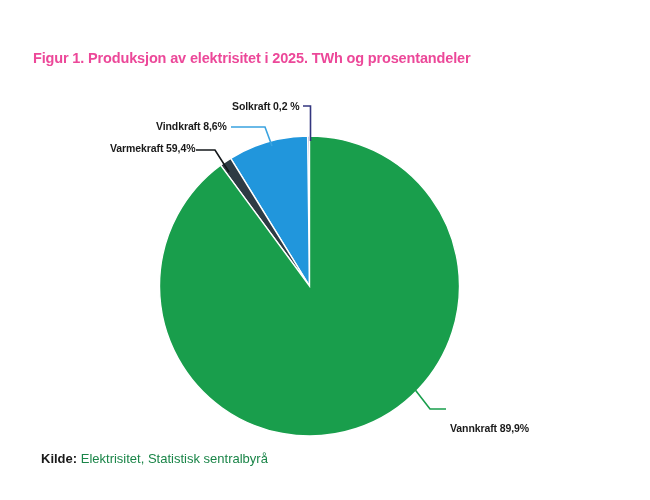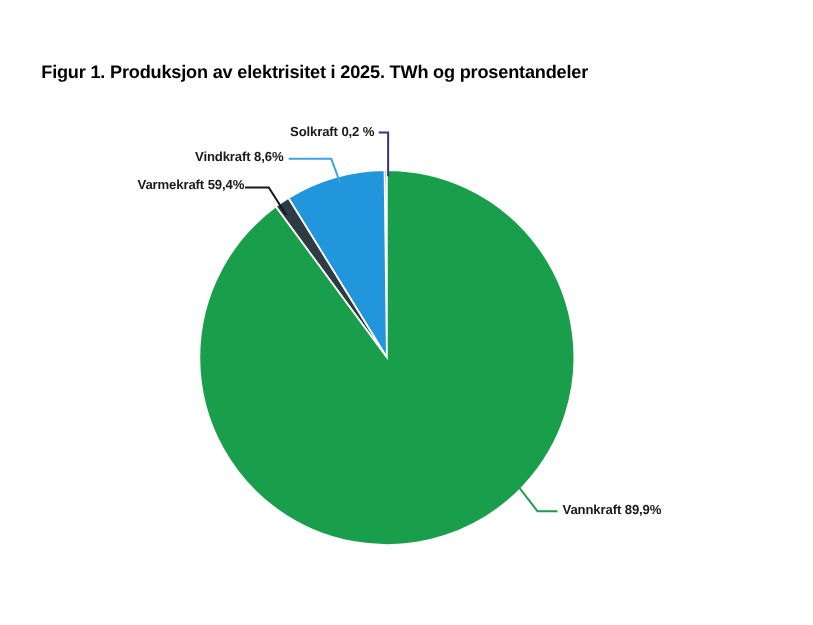--- a/index.html
+++ b/index.html
@@ -22,21 +22,21 @@
     width: 650px;
     height: 500px;
   }
   .chart-title {
     position: absolute;
     left: 33px;
     top: 50px;
     font-size: 14.5px;
     font-weight: bold;
     letter-spacing: -0.15px;
-    color: #000000;
+    color: #ec4899;
     white-space: nowrap;
   }
   .pie-area {
     position: absolute;
     left: 0;
     top: 0;
     width: 650px;
     height: 500px;
   }
   .pie-svg {
@@ -49,21 +49,21 @@
     position: absolute;
     font-size: 10.5px;
     font-weight: bold;
     color: #1a1a1a;
     white-space: nowrap;
     letter-spacing: -0.1px;
   }
   #label-solkraft  { left: 232px; top: 100px; }
   #label-vindkraft { left: 156px; top: 120px; }
   #label-varmekraft{ left: 110px; top: 142px; }
-  #label-vannkraft { left: 450px; top: 402px; }
+  #label-vannkraft { left: 450px; top: 422px; }
 
   .source-line {
     position: absolute;
     left: 41px;
     top: 451px;
     font-size: 13px;
     white-space: nowrap;
   }
   .source-label {
     font-weight: bold;
@@ -105,14 +105,18 @@
 
     <div class="slice-label" id="label-solkraft">Solkraft 0,2 %</div>
 
     <div class="slice-label" id="label-vindkraft">Vindkraft 8,6%</div>
 
     <div class="slice-label" id="label-varmekraft">Varmekraft 59,4%</div>
 
     <div class="slice-label" id="label-vannkraft">Vannkraft 89,9%</div>
   </div>
 
+  <div class="source-line">
+    <span class="source-label">Kilde:</span>
+    <span class="source-link">Elektrisitet, Statistisk sentralbyrå</span>
+  </div>
 
 </div>
 
 </body></html>

